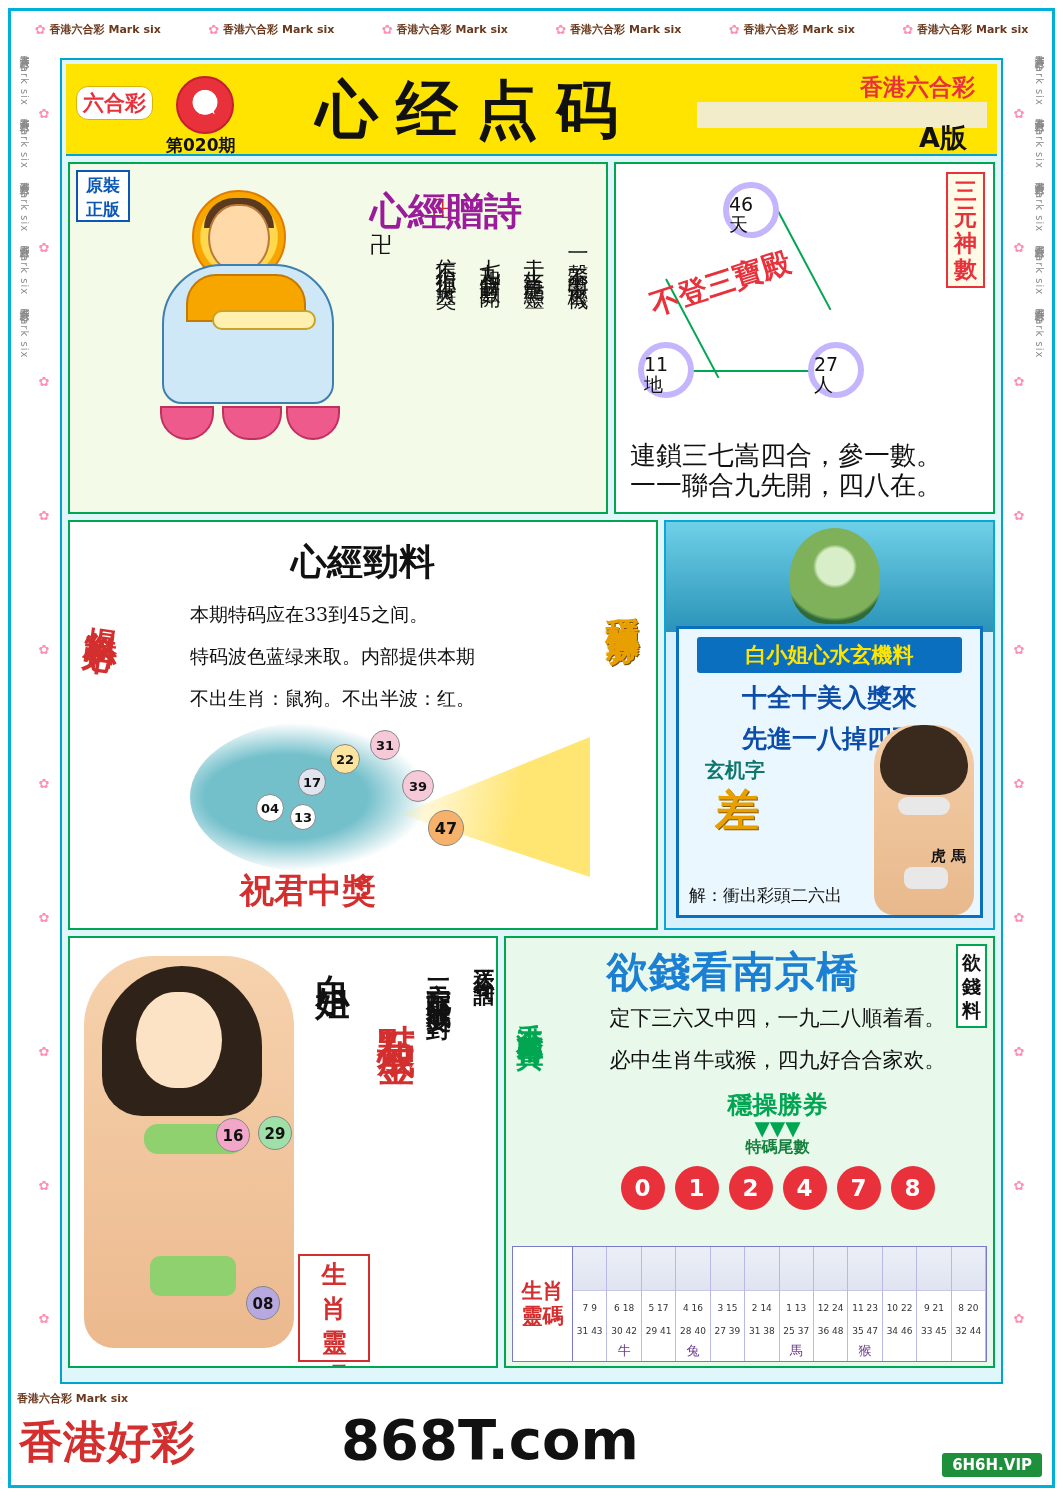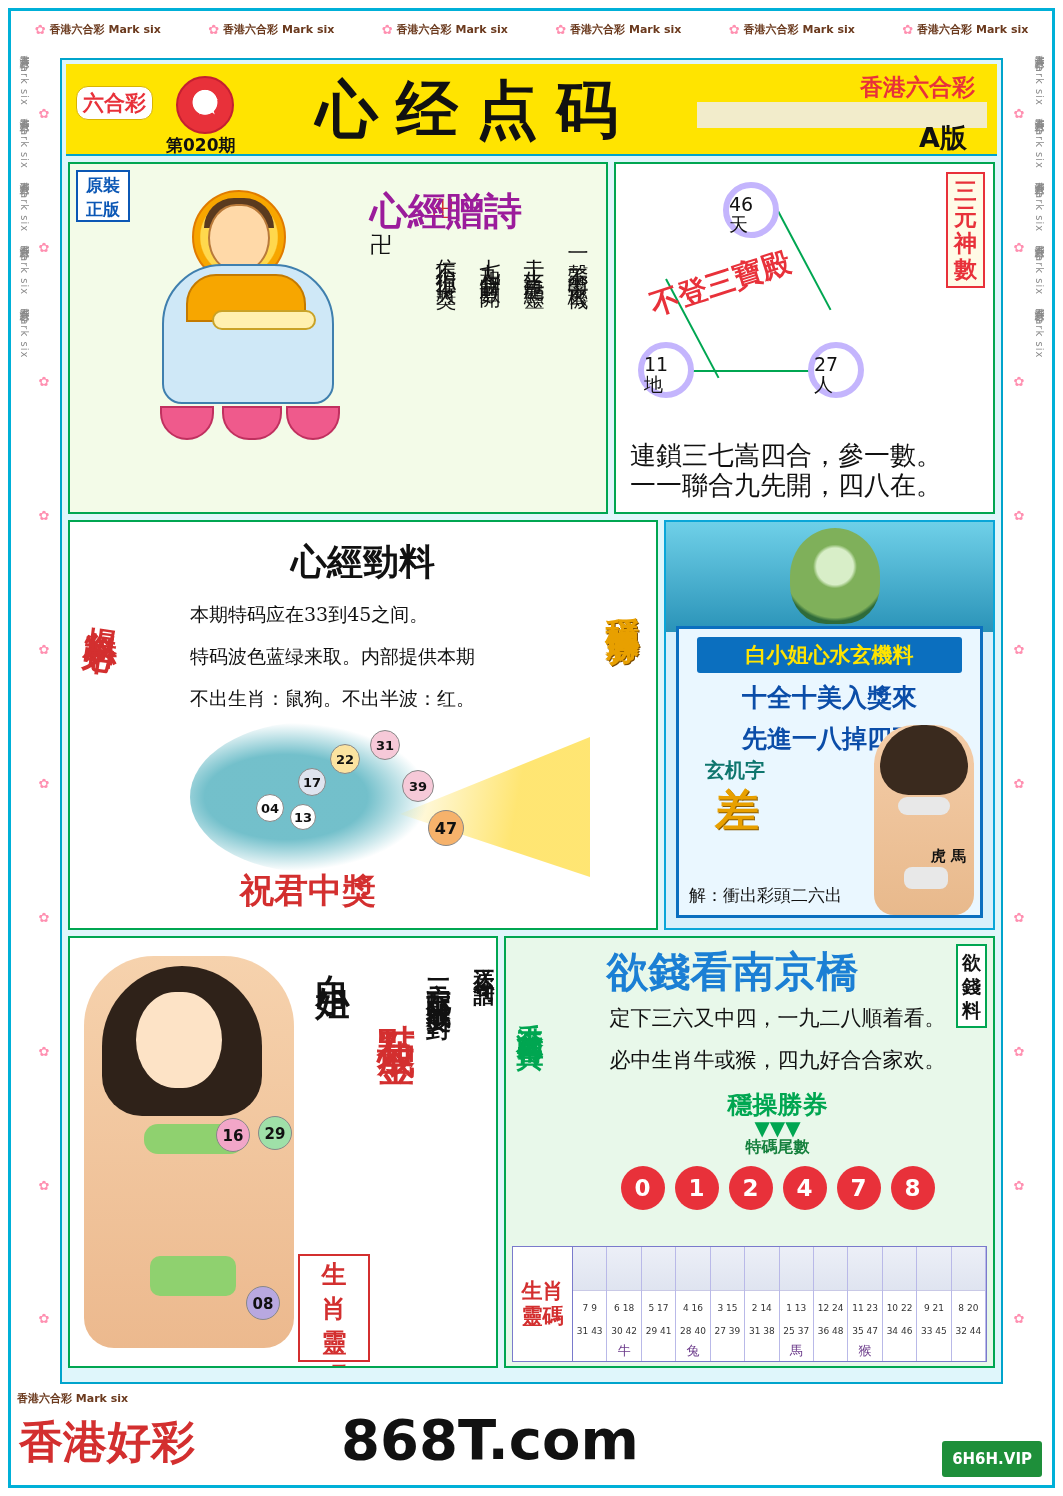--- a/index.html
+++ b/index.html
@@ -339,21 +339,21 @@
   .footer {
     position:absolute; left:11px; right:11px; bottom:11px; height:100px;
     background:#ffffff; overflow:hidden;
   }
   .f-wm { position:absolute; left:6px; top:6px; font-size:11px; color:#6b3a1e; font-weight:bold;}
   .f-left { position:absolute; left:8px; top:28px; font-size:44px; font-weight:bold; color:#d32f2f;
     font-family:"DejaVu Serif",serif;}
   .f-mid { position:absolute; left:330px; top:22px; font-size:56px; font-weight:bold; color:#111;
     font-family:"DejaVu Sans",sans-serif;}
   .f-badge { position:absolute; right:10px; bottom:8px; background:#1e8f3a; color:#ffffff;
-    font-size:15px; font-weight:bold; padding:9px 10px; border-radius:3px;}
+    font-size:15px; font-weight:bold; padding:3px 10px; border-radius:3px;}
 </style>
 </head>
 <body>
 
 <div id="page">
   <div class="outer-border"></div>
 
   <div class="strip-top">
     <span class="wm">
         <span class="flower">✿</span>

